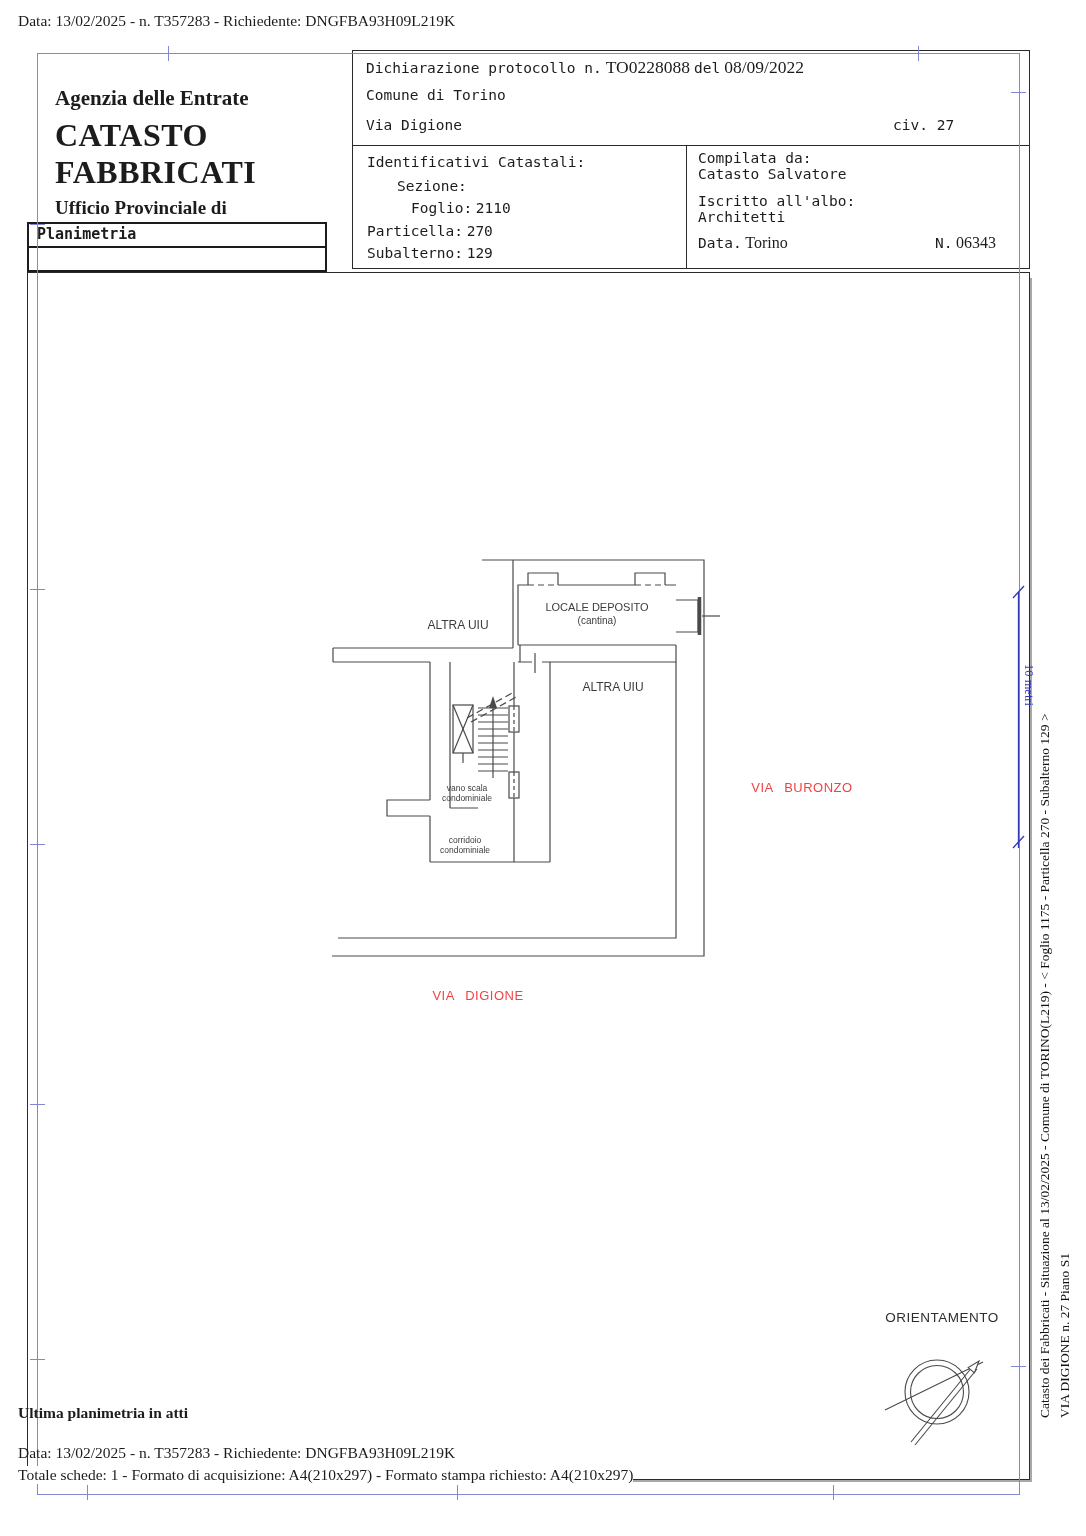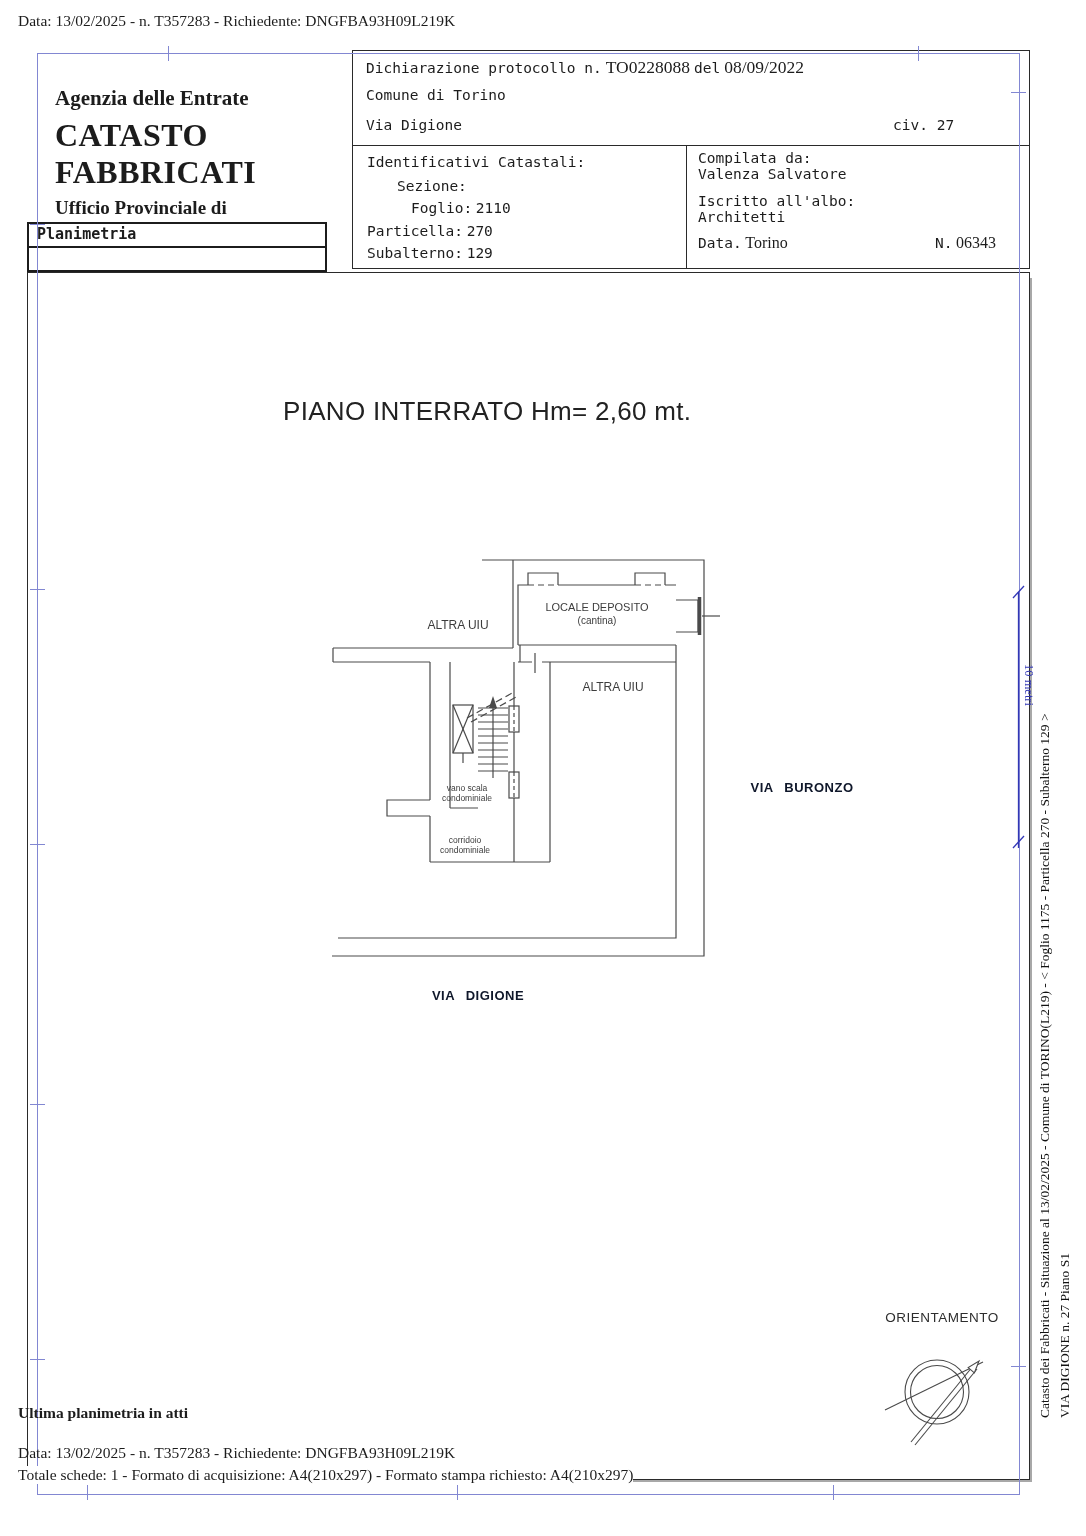--- a/index.html
+++ b/index.html
@@ -44,21 +44,21 @@
 
   
   .blueframe{left:37px;top:53px;width:981px;height:1440px;border:1px solid #8287d2;pointer-events:none;}
   .btickv{width:1px;height:15px;background:#8287d2;}
   .btickh{width:15px;height:1px;background:#8287d2;}
 
   
   .plan-title{left:283px;top:396px;font-family:"Liberation Sans",sans-serif;font-size:26px;color:#222;letter-spacing:0.3px;}
 
   
-  .street{font-family:"Liberation Sans",sans-serif;font-size:13px;color:#0f172a;letter-spacing:0.5px;word-spacing:7px;text-align:center;font-weight:bold;}
+  .street{font-family:"Liberation Sans",sans-serif;font-size:13px;color:#ef4444;letter-spacing:0.5px;word-spacing:7px;text-align:center;}
   .buronzo{left:712px;top:780px;width:180px;}
   .digione{left:393px;top:988px;width:170px;}
 
   
   .orient-label{left:858px;top:1310px;width:168px;text-align:center;font-family:"Liberation Sans",sans-serif;font-size:13.5px;color:#2e2e2e;letter-spacing:0.5px;}
 
   
   .side-rot{transform-origin:0 0;transform:rotate(-90deg);white-space:nowrap;font-size:13.5px;color:#111;}
   .side1{left:1037px;top:1418px;}
   .side2{left:1057px;top:1418px;}
@@ -114,34 +114,33 @@
     </div>
     <div class="cell" style="left:14px;top:77px;">
       <span class="mono15">Particella:</span>
       <span class="mono15">270</span>
     </div>
     <div class="cell" style="left:14px;top:99px;">
       <span class="mono15">Subalterno:</span>
       <span class="mono15">129</span>
     </div>
     <div class="cell mono15" style="left:345px;top:4px;">Compilata da:</div>
-    <div class="cell mono15" style="left:345px;top:20px;">Valenza Salvatore</div>
+    <div class="cell mono15" style="left:345px;top:20px;">Catasto Salvatore</div>
     <div class="cell mono15" style="left:345px;top:47px;">Iscritto all'albo:</div>
     <div class="cell mono15" style="left:345px;top:63px;">Architetti</div>
     <div class="cell" style="left:345px;top:88px;">
       <span class="mono15">Data.</span>
       <span class="val17" style="font-size:16px;">Torino</span>
     </div>
     <div class="cell" style="left:582px;top:88px;">
       <span class="mono15">N.</span>
       <span class="val17" style="font-size:16px;">06343</span>
     </div>
   </div>
 
-  <div class="abs plan-title">PIANO INTERRATO Hm= 2,60 mt.</div>
 
   <svg class="abs" style="left:330px;top:550px;" width="390" height="460" viewBox="0 0 390 460">
     <g stroke="#4a4a4a" stroke-width="1.2" fill="none">
 
       <path d="M 152,10 H 374 V 406 H 2"></path>
 
       <path d="M 8,388 H 346 V 95"></path>
 
       <path d="M 183,10 V 98"></path>
 

